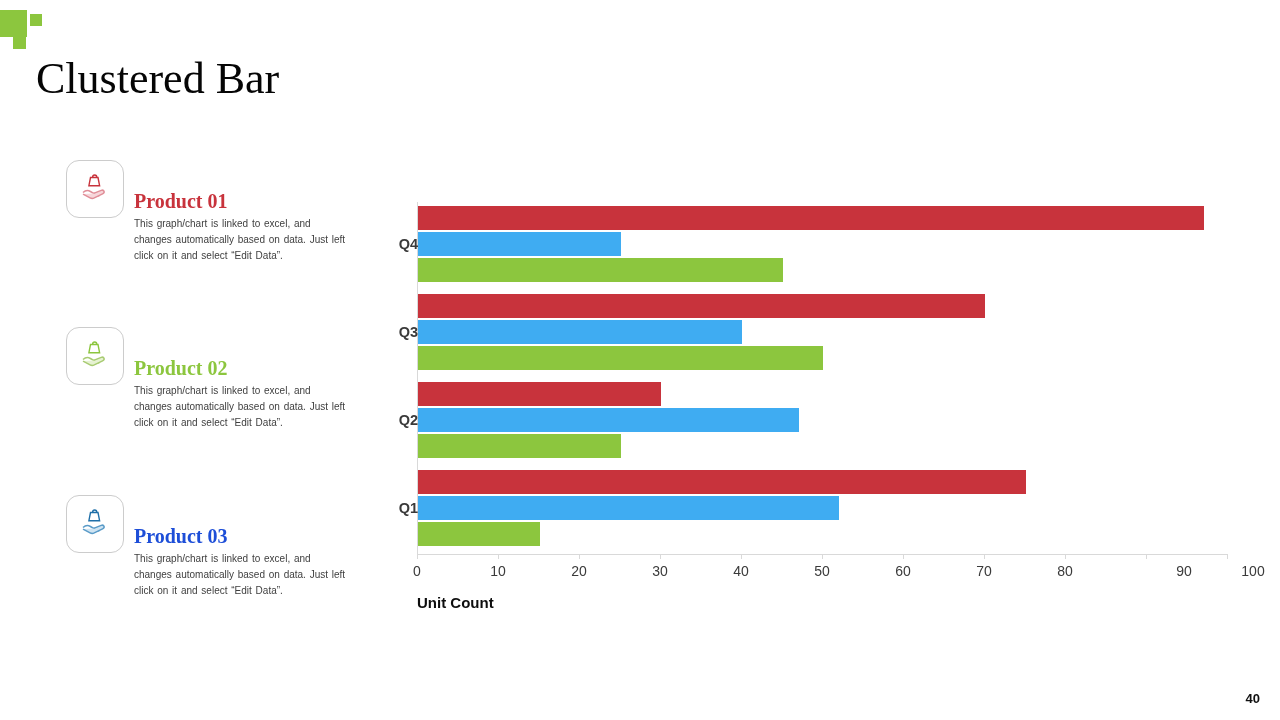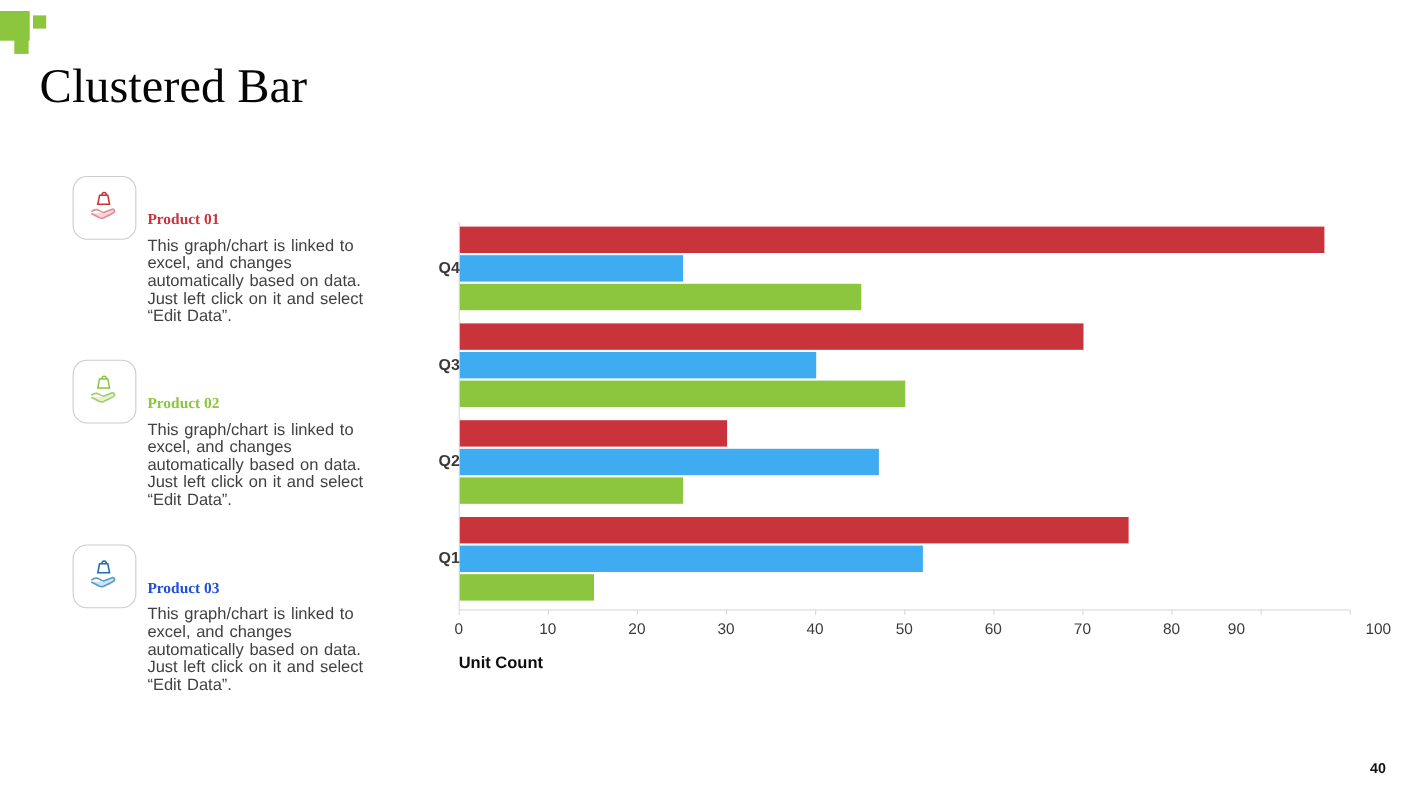--- a/index.html
+++ b/index.html
@@ -74,29 +74,29 @@
     justify-content: center;
   }
   .product-text {
     position: absolute;
     left: 68px;
     top: 28px;
     width: 212px;
   }
   .product-title {
     font-family: "Liberation Serif", serif;
-    font-size: 14px;
+    font-size: 20px;
     font-weight: 700;
     line-height: 26px;
     margin: 0 0 2px 0;
     white-space: nowrap;
   }
   .product-desc {
     font-family: "Liberation Sans", sans-serif;
-    font-size: 15px;
+    font-size: 10px;
     line-height: 15.9px;
     color: #404040;
     margin: 0;
     word-spacing: 1px;
   }
 
   
   #chart-area {
     position: absolute;
     left: 370px;
@@ -288,20 +288,20 @@
       <div class="xtick-label" style="left: 324px;">40</div>
       <div class="xtick" style="left: 405px;"></div>
       <div class="xtick-label" style="left: 405px;">50</div>
       <div class="xtick" style="left: 486px;"></div>
       <div class="xtick-label" style="left: 486px;">60</div>
       <div class="xtick" style="left: 567px;"></div>
       <div class="xtick-label" style="left: 567px;">70</div>
       <div class="xtick" style="left: 648px;"></div>
       <div class="xtick-label" style="left: 648px;">80</div>
       <div class="xtick" style="left: 729px;"></div>
-      <div class="xtick-label" style="left: 707px;">90</div>
+      <div class="xtick-label" style="left: 767px;">90</div>
       <div class="xtick" style="left: 810px;"></div>
       <div class="xtick-label" style="left: 836px;">100</div>
     </div>
   <div id="chart-xlabel">Unit Count</div>
 </div>
 
 <div id="page-number">40</div>
 
 </body></html>

